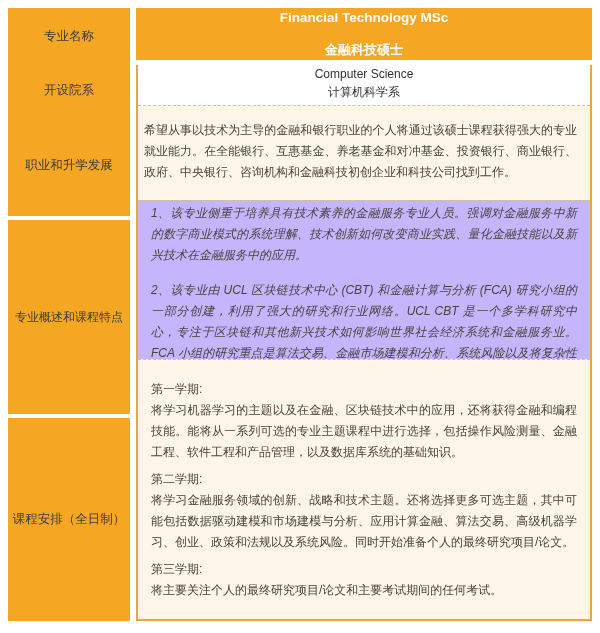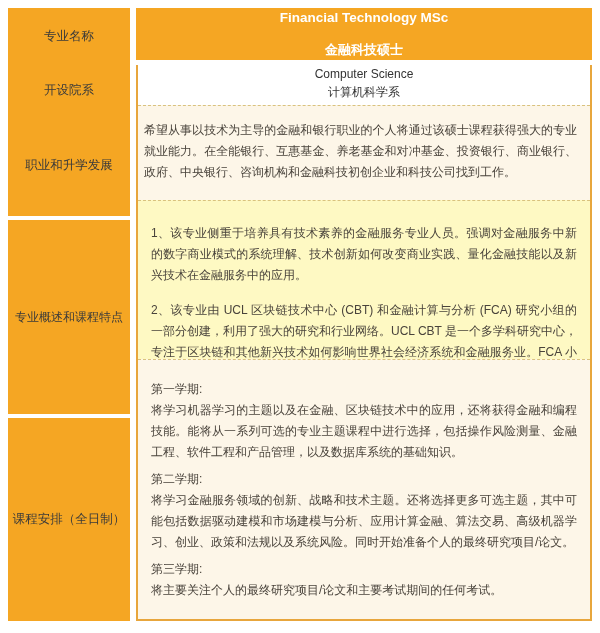--- a/index.html
+++ b/index.html
@@ -90,23 +90,24 @@
     line-height: 1.5;
   }
   .sec-career {
     height: 95px;
     background: var(--cream-background, #FDF6E8);
     border-top: 1px dashed var(--divider-dashed, #D9C27E);
     padding: 14px 13px 0 6px;
   }
   .sec-overview {
     height: 159px;
-    background: #fef9c3;
+    background: #c4b5fd;
     border-top: 1px dashed var(--divider-dashed, #D9C27E);
-    padding: 22px 13px 0 13px;
+    padding: 2px 13px 0 13px;
+    font-style: italic;
   }
   .sec-overview .body-text { margin-bottom: 14px; }
   .sec-schedule {
     flex: 1;
     background: var(--cream-background, #FDF6E8);
     border-top: 1px dashed var(--divider-dashed, #D9C27E);
     padding: 19px 13px 12px 13px;
     overflow: hidden;
   }
   .body-text {

